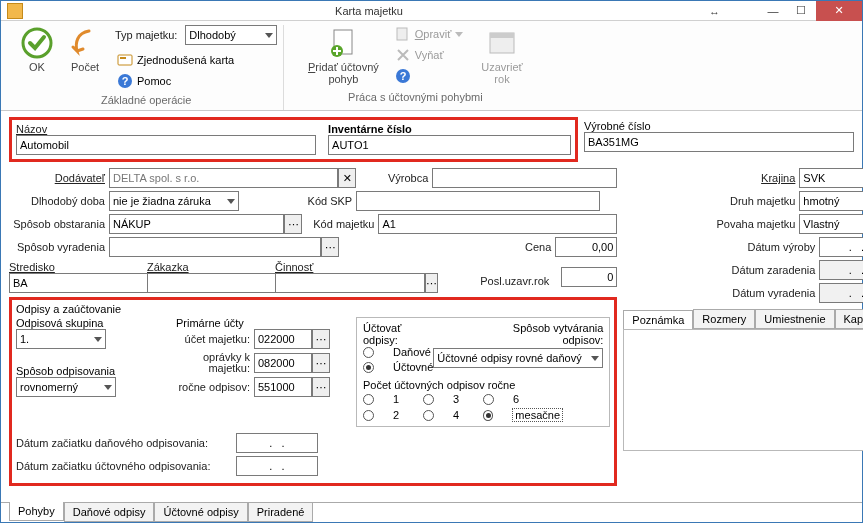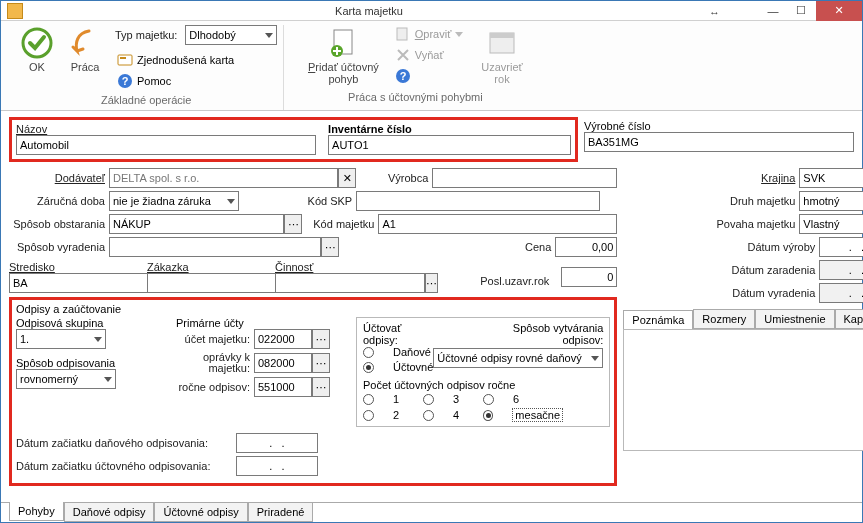--- a/index.html
+++ b/index.html
@@ -76,21 +76,21 @@
               </svg>
           </span>
           <span class="btn-label">OK</span>
         </div>
         <div class="big-btn">
           <span class="ico big">
             <svg viewBox="0 0 32 32" width="32" height="32">
                 <path d="M20 4 C8 6 6 16 8 24 L4 20 M8 24 L14 22" stroke="#e08a2c" stroke-width="3" fill="none" stroke-linecap="round"></path>
               </svg>
           </span>
-          <span class="btn-label">Práca</span>
+          <span class="btn-label">Počet</span>
         </div>
         <div class="flexcol" style="gap:3px; margin-left:4px;">
           <div class="row">
             <span class="lbl" style="width:auto;margin-right:4px;">Typ majetku:</span>
             <div class="sel" style="width:92px;">
               <span>Dlhodobý</span>
                 <span class="sel-arrow"></span>
             </div>
           </div>
           <div class="small-line">
@@ -192,21 +192,21 @@
 
       <div style="flex:1;">
         <div class="row">
           <span class="lbl u" style="width:100px">Dodávateľ</span>
           <input class="inp" style="flex: 1 1 0%; color: rgb(119, 119, 119);" value="DELTA spol. s r.o.">
           <div class="clear-btn">✕</div>
           <span class="lbl" style="width:76px">Výrobca</span>
           <input class="inp" style="flex: 0.8 1 0%;" value="">
         </div>
         <div class="row">
-          <span class="lbl" style="width:100px">Záručná doba</span>
+          <span class="lbl" style="width:100px">Dlhodobý doba</span>
           <div class="sel" style="width:130px">
               <span>nie je žiadna záruka</span>
               <span class="sel-arrow"></span>
             </div>
           <span style="flex:0.14"></span>
           <span class="lbl" style="width:76px">Kód SKP</span>
           <input class="inp" style="flex: 0.8 1 0%;" value="">
         </div>
         <div class="row">
           <span class="lbl" style="width:100px">Spôsob obstarania</span>
@@ -255,21 +255,21 @@
         <div class="hl-red" style="margin-top:4px;">
           <div>Odpisy a zaúčtovanie</div>
           <div style="display:flex; gap:10px; margin-top:2px;">
 
             <div style="width:150px">
               <div>Odpisová skupina</div>
               <div class="sel" style="width:90px">
                   <span>1.</span>
                   <span class="sel-arrow"></span>
                 </div>
-              <div style="margin-top:8px">Spôsob odpisovania</div>
+              <div style="margin-top:16px">Spôsob odpisovania</div>
               <div class="sel" style="width:100px">
                   <span>rovnomerný</span>
                   <span class="sel-arrow"></span>
                 </div>
             </div>
 
             <div style="width:170px">
               <div>Primárne účty</div>
               <div class="row">
                   <span class="lbl" style="width:78px">účet majetku:</span>

